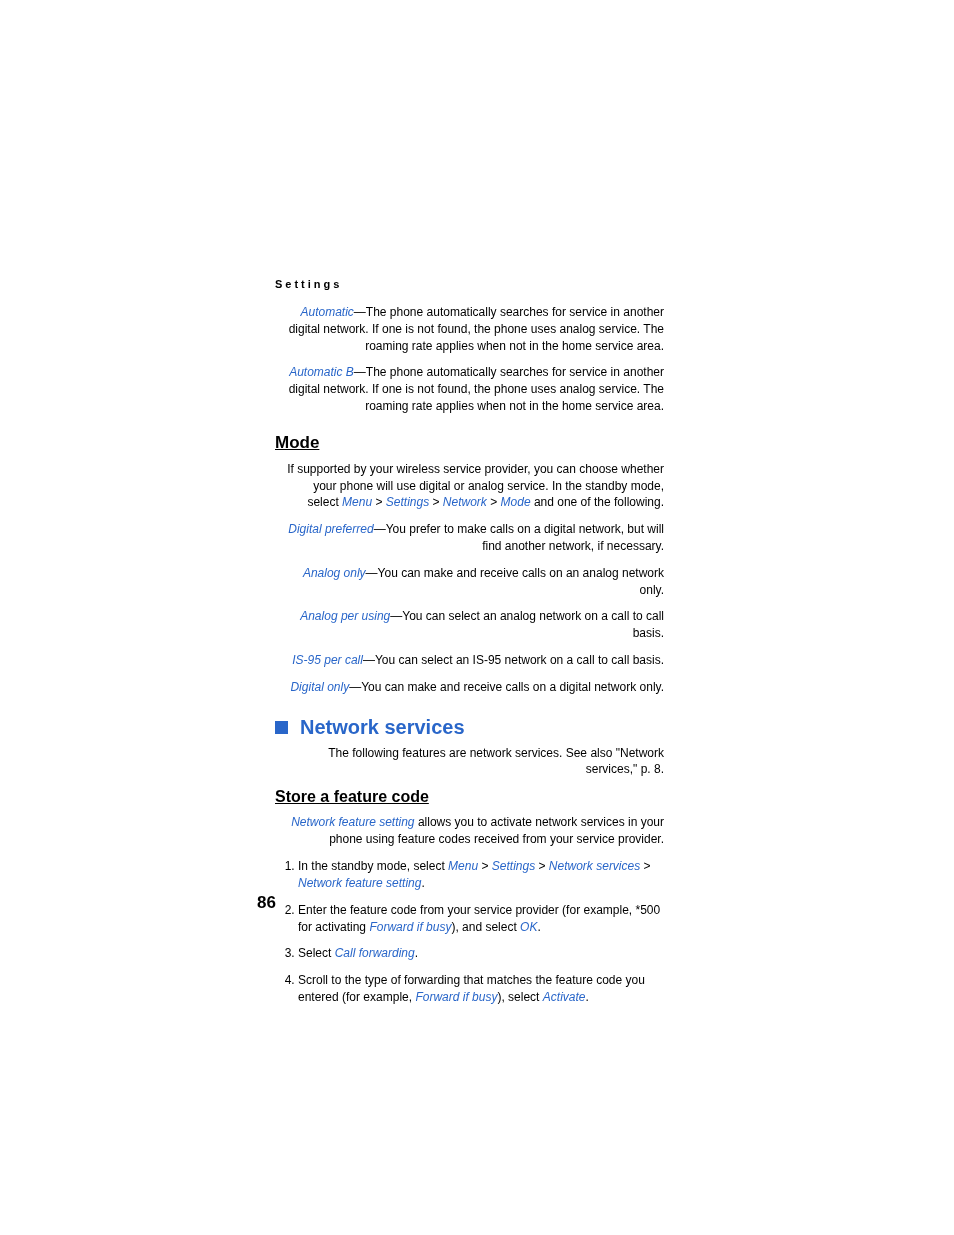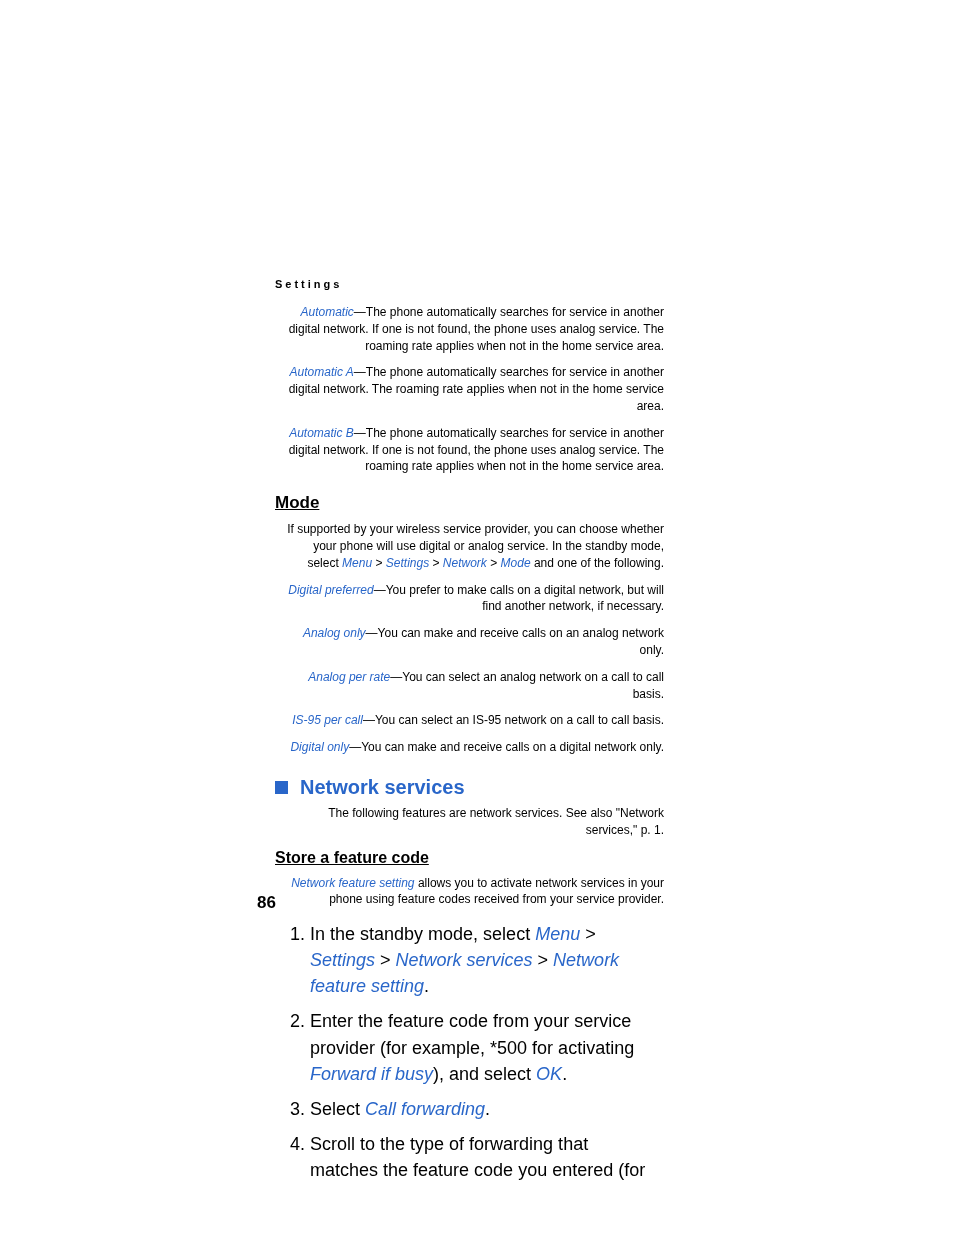--- a/index.html
+++ b/index.html
@@ -53,23 +53,23 @@
     background: #2966c9;
     display: inline-block;
   }
   .h-sub {
     font-size: 16px;
     font-weight: bold;
     text-decoration: underline;
     margin: 6px 0 8px 0;
   }
   ol {
-    margin: 13px;
+    margin: 1px;
     padding-left: 22px;
-    font-size: 18px;
+    font-size: 12px;
     line-height: 1.45;
   }
   ol li {
     margin-bottom: 9px;
   }
   .page-num {
     position: absolute;
     left: 257px;
     bottom: 268px;
     font-size: 17px;
@@ -79,41 +79,38 @@
 </head>
 <body>
 
 <div class="page">
   <div class="header">Settings</div>
 
   <p>
     <span class="blue">Automatic</span><span>—The phone automatically searches for service in another digital network. If one is not found, the phone uses analog service. The roaming rate applies when not in the home service area.</span>
   </p>
   <p>
-    <span class="blue">Automatic A</span><span>—The phone automatically searches for service in another digital network. The roaming rate applies when not in the home service area.</span>
-  </p>
-  <p>
     <span class="blue">Automatic B</span><span>—The phone automatically searches for service in another digital network. If one is not found, the phone uses analog service. The roaming rate applies when not in the home service area.</span>
   </p>
 
   <div class="h-mode">Mode</div>
   <p>
     <span>If supported by your wireless service provider, you can choose whether your phone will use digital or analog service. In the standby mode, select </span><span class="blue">Menu</span><span> &gt; </span><span class="blue">Settings</span><span> &gt; </span><span class="blue">Network</span><span> &gt; </span><span class="blue">Mode</span><span> and one of the following.</span>
   </p>
   <p><span class="blue">Digital preferred</span><span>—You prefer to make calls on a digital network, but will find another network, if necessary.</span></p>
   <p><span class="blue">Analog only</span><span>—You can make and receive calls on an analog network only.</span></p>
-  <p><span class="blue">Analog per rate</span><span>—You can select an analog network on a call to call basis.</span></p>
+  <p><span class="blue">Analog per using</span><span>—You can select an analog network on a call to call basis.</span></p>
   <p><span class="blue">IS-95 per call</span><span>—You can select an IS-95 network on a call to call basis.</span></p>
   <p><span class="blue">Digital only</span><span>—You can make and receive calls on a digital network only.</span></p>
 
   <div class="h-section">
     <span class="square"></span>
     <span>Network services</span>
   </div>
-  <p>The following features are network services. See also "Network services," p. 1.</p>
+  <p>The following features are network services. See also "Network services," p. 8.</p>
 
   <div class="h-sub">Store a feature code</div>
   <p>
     <span class="blue">Network feature setting</span><span> allows you to activate network services in your phone using feature codes received from your service provider.</span>
   </p>
   <ol>
     <li>
       <span>In the standby mode, select </span><span class="blue">Menu</span><span> &gt; </span><span class="blue">Settings</span><span> &gt; </span><span class="blue">Network services</span><span> &gt; </span><span class="blue">Network feature setting</span><span>.</span>
     </li>
     <li>

